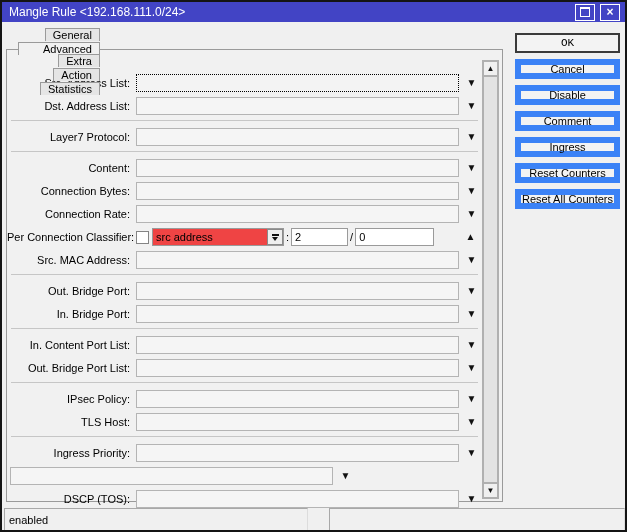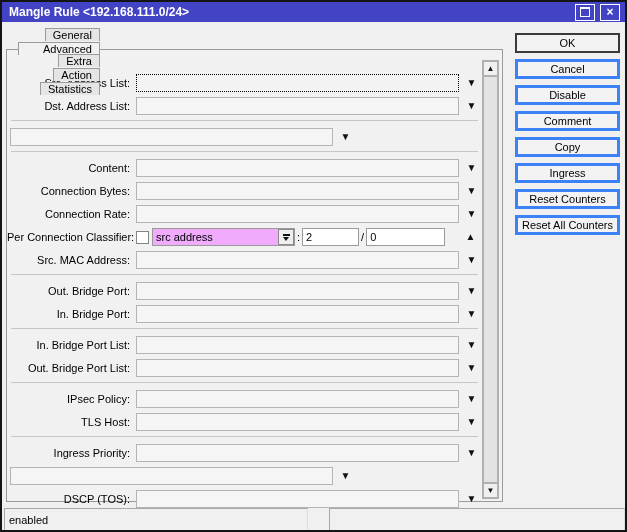--- a/index.html
+++ b/index.html
@@ -5,21 +5,21 @@
   html,body { margin:0; padding:0; background:#888; }
   .window {
     width:627px; height:532px; position:relative; box-sizing:border-box;
     background:#f0f0f0; border:2px solid #141414; overflow:hidden;
     font-family:"Liberation Sans", sans-serif; color:#000;
     -webkit-font-smoothing:antialiased;
   }
   
   .titlebar { position:absolute; left:0; top:0; right:0; height:20px;
     background:#4244c5; display:flex; align-items:center; padding-left:7px; }
-  .title { flex:1; color:#fff; font-size:12px; white-space:nowrap;font-weight:bold; }
+  .title { flex:1; color:#fff; font-size:12px; white-space:nowrap; }
   .tb-btn { width:18px; height:15px; border:1px solid #fff; margin-right:5px;
     display:flex; align-items:center; justify-content:center; color:#fff; }
   .max-glyph { width:8px; height:7px; border:1px solid #fff; border-top-width:2px; }
   .close-glyph { font-size:12px; font-weight:bold; line-height:10px; }
   
   .tabstrip { position:absolute; left:16px; top:26px; height:21px;
     display:flex; align-items:flex-end; z-index:3;flex-direction:column; }
   .tab { height:17px; margin-right:2px; margin-bottom:1px; padding:0 7px;
     display:flex; align-items:center; background:#e5e5e5;
     border:1px solid #9a9a9a; border-bottom:none; font-size:11px; box-sizing:border-box; }
@@ -34,22 +34,22 @@
   .combo-field { flex:none; margin-left:3px; width:323px; height:18px;
     box-sizing:border-box; background:#f5f5f5; border:1px solid #b4b4b4; }
   .combo-field.focused { border:1px dotted #000; background:#f3f3f3; }
   .drop-icon { flex:none; margin-left:7px; width:11px; text-align:center;
     font-size:10px; line-height:1; color:#111; }
   .up-right { margin-left:auto; margin-right:4px; }
   .sep { height:0; border-top:1px solid #c6c6c6; margin:0 2px 7px 4px; }
   
   .checkbox { flex:none; width:13px; height:13px; margin-left:3px; box-sizing:border-box;
     background:#fff; border:1px solid #848484; }
-  .pcc-combo { flex:none; margin-left:3px; width:143px; height:18px; box-sizing:border-box;
-    background:#f0abfc; border:1px solid #9a9a9a; display:flex; align-items:center;
+  .pcc-combo { flex:none; margin-left:3px; width:132px; height:18px; box-sizing:border-box;
+    background:#ef4444; border:1px solid #9a9a9a; display:flex; align-items:center;
     justify-content:space-between; padding-left:3px; }
   .pcc-text { font-size:11px; }
   .pcc-btn { flex:none; width:16px; height:16px; box-sizing:border-box;
     border:1px solid #8a8a8a; background:#efefef; display:flex; flex-direction:column;
     align-items:center; justify-content:center; }
   .pcc-btn .bar { width:7px; height:2px; background:#111; margin-bottom:1px; }
   .pcc-btn .tri { width:0; height:0; border:3px solid transparent;
     border-top:4px solid #111; border-bottom:none; }
   .sep-char { font-size:11px; margin:0 2px; flex:none; }
   .pcc-num { flex:none; box-sizing:border-box; height:18px; border:1px solid #9a9a9a;
@@ -61,23 +61,23 @@
     box-sizing:border-box; background:#f7f7f7; border:1px solid #b0b0b0; }
   .sb-btn { position:absolute; left:0; right:0; height:15px; box-sizing:border-box;
     background:#f0f0f0; border:1px solid #b0b0b0; display:flex; align-items:center;
     justify-content:center; font-size:8px; line-height:1; color:#111; }
   .sb-up { top:0; } .sb-down { bottom:0; }
   .sb-thumb { position:absolute; left:0; right:0; top:15px; bottom:15px;
     box-sizing:border-box; background:#e3e3e3; border:1px solid #b0b0b0; }
   
   .btncol { position:absolute; left:513px; top:31px; width:105px; z-index:2; }
   .btn { height:20px; margin-bottom:6px; box-sizing:border-box; background:#f3f3f3;
-    border:3px solid #3b82f6; font-size:11px; display:flex; align-items:center;
+    border:6px solid #3b82f6; font-size:11px; display:flex; align-items:center;
     justify-content:center; white-space:nowrap; }
-  .btn.default { border:2px solid #3a3a3a; }
+  .btn.default { border:2px solid #3a3a3a;font-family:Liberation Mono, monospace; }
   .btn.gap { margin-top:3px; }
   
   .statusbar { position:absolute; left:2px; top:506px; width:621px; height:23px;
     display:flex; gap:21px; }
   .status-cell { box-sizing:border-box; background:#f0f0f0; border:1px solid #a8a8a8;
     border-right-color:#dcdcdc; border-bottom-color:#dcdcdc; font-size:11px;
     display:flex; align-items:center; padding:0 4px; }
   .status-left { width:304px; } .status-right { flex:1; }
 </style>
 </head>
@@ -110,20 +110,21 @@
           <div class="combo-field focused"></div>
           <div class="drop-icon">▼</div>
         </div>
         <div class="row">
           <div class="label">Dst. Address List:</div>
           <div class="combo-field"></div>
           <div class="drop-icon">▼</div>
         </div>
         <div class="sep"></div>
         <div class="row">
+          <div class="label">Layer7 Protocol:</div>
           <div class="combo-field"></div>
           <div class="drop-icon">▼</div>
         </div>
         <div class="sep"></div>
         <div class="row">
           <div class="label">Content:</div>
           <div class="combo-field"></div>
           <div class="drop-icon">▼</div>
         </div>
         <div class="row">
@@ -163,21 +164,21 @@
           <div class="combo-field"></div>
           <div class="drop-icon">▼</div>
         </div>
         <div class="row">
           <div class="label">In. Bridge Port:</div>
           <div class="combo-field"></div>
           <div class="drop-icon">▼</div>
         </div>
         <div class="sep"></div>
         <div class="row">
-          <div class="label">In. Bridge Port List:</div>
+          <div class="label">In. Content Port List:</div>
           <div class="combo-field"></div>
           <div class="drop-icon">▼</div>
         </div>
         <div class="row">
           <div class="label">Out. Bridge Port List:</div>
           <div class="combo-field"></div>
           <div class="drop-icon">▼</div>
         </div>
         <div class="sep"></div>
         <div class="row">
@@ -215,21 +216,20 @@
         <span>▼</span>
       </div>
     </div>
   </div>
 
   <div class="btncol">
       <div class="btn default">OK</div>
       <div class="btn">Cancel</div>
       <div class="btn gap">Disable</div>
       <div class="btn">Comment</div>
-      <div class="btn">Copy</div>
       <div class="btn">Ingress</div>
       <div class="btn">Reset Counters</div>
       <div class="btn">Reset All Counters</div>
     </div>
 
   <div class="statusbar">
     <div class="status-cell status-left">enabled</div>
     <div class="status-cell status-right"></div>
   </div>
 

